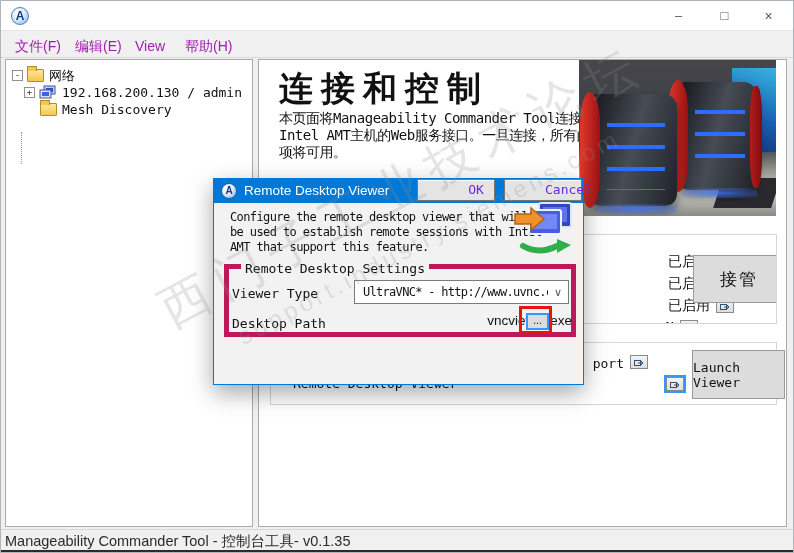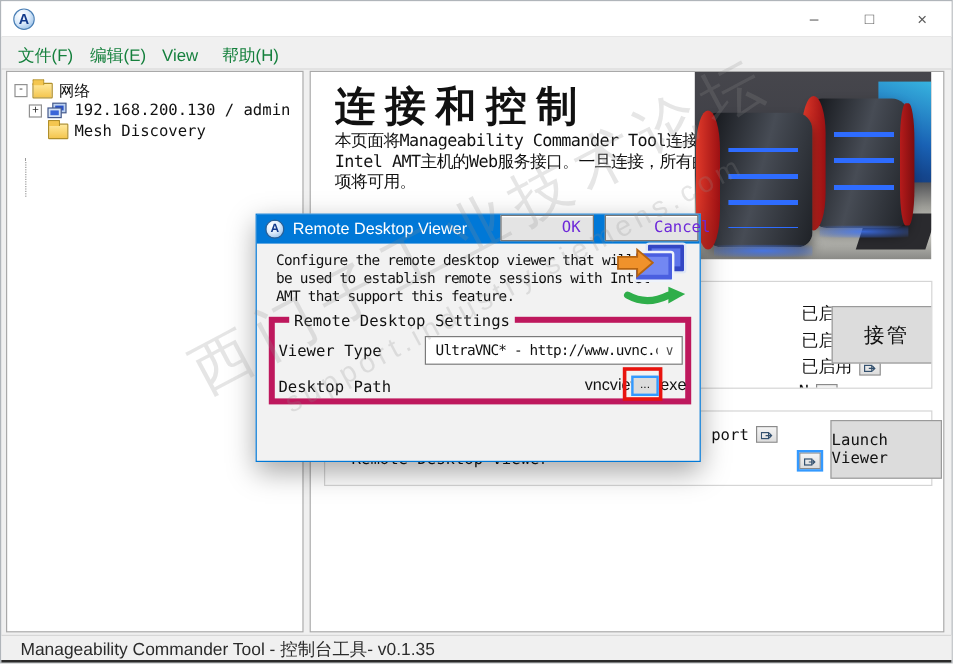--- a/index.html
+++ b/index.html
@@ -11,21 +11,21 @@
   .titlebar { position:absolute; left:0; top:0; width:100%; height:30px; background:#ffffff; border-bottom:1px solid #e6e6e6; }
   .app-icon { position:absolute; left:10px; top:6px; width:18px; height:18px; border-radius:50%;
     background:radial-gradient(circle at 35% 30%, #ffffff 0%, #dcebfb 45%, #7fb0e0 100%);
     border:1px solid #4a7fb5; color:#123a8c; font-weight:bold; font-size:12px; line-height:16px; text-align:center; }
   .title-text { position:absolute; left:36px; top:7px; font-size:14px; color:#9aa0a6; letter-spacing:0.2px; }
   .winbtn { position:absolute; top:0; width:45px; height:30px; text-align:center; line-height:30px; color:#5b5b5b; font-size:13px; }
   .winbtn.min { right:92px; } .winbtn.max { right:46px; } .winbtn.close { right:2px; font-size:14px; }
 
   
   .menubar { position:absolute; left:0; top:31px; width:100%; height:26px; background:#f0f0f0; border-bottom:1px solid #d9d9d9; }
-  .menu-item { position:absolute; top:4px; font-size:14px; color:#15803d; padding:2px 6px; }
+  .menu-item { position:absolute; top:4px; font-size:14px; color:#a21caf; padding:2px 6px; }
 
   
   .tree-panel { position:absolute; left:4px; top:58px; width:248px; height:468px; background:#ffffff; border:1px solid #a9a9a9; }
   .tree-row { position:absolute; height:17px; display:flex; align-items:center; font-family:"DejaVu Sans Mono", monospace; font-size:13px; color:#111; white-space:nowrap; }
   .expander { width:11px; height:11px; border:1px solid #919191; background:#fff; font-size:9px; line-height:9px; text-align:center; color:#333; margin-right:4px; flex:0 0 auto; }
   .folder { width:17px; height:13px; background:linear-gradient(#ffe89a,#f4c64f); border:1px solid #b08f2a; border-radius:1px; position:relative; margin-right:5px; flex:0 0 auto; }
   .folder::before { content:""; position:absolute; left:-1px; top:-4px; width:8px; height:4px; background:#f4c64f; border:1px solid #b08f2a; border-bottom:none; border-radius:1px 1px 0 0; }
   .tree-vline { position:absolute; left:15px; top:72px; height:32px; border-left:1px dotted #9a9a9a; }
 
   
@@ -83,21 +83,21 @@
     font-size:10px; line-height:11px; text-align:center; color:#111; }
   .push-btn { position:absolute; width:78px; height:22px; background:#e4e4e4; border:1px solid #757575; box-shadow:inset 0 1px 0 #ffffff;
     font-family:"DejaVu Sans Mono", monospace; font-size:13px; color:#6d28d9; text-align:center; line-height:20px;padding-left:40px; }
   .ok { left:203px; } .cancel { left:290px; }
 
   
   .rdv-label { position:absolute; left:31px; top:316px; background:#ffffff; padding:0 3px; font-family:"DejaVu Sans Mono", monospace; font-size:13px; color:#111; z-index:2; }
 
   
   .statusbar { position:absolute; left:0; top:528px; width:100%; height:21px; background:#f0f0f0; border-top:1px solid #d7d7d7; }
-  .status-text { position:absolute; left:16px; top:2px; font-size:14.5px; color:#2b2b2b; }
+  .status-text { position:absolute; left:4px; top:2px; font-size:14.5px; color:#2b2b2b; }
   .bottom-strip { position:absolute; left:0; top:549px; width:100%; height:4px; background:#2b2b2b; }
 
   
   .watermark { position:absolute; left:120px; top:150px; width:580px; z-index:50; pointer-events:none;
     transform:rotate(-28deg); text-align:center; color:#8e8e8e; opacity:0.22; }
   .wm1 { font-size:50px; letter-spacing:10px; }
   .wm2 { font-size:24px; letter-spacing:4px; margin-top:10px; }
 </style>
 </head>
 <body>

